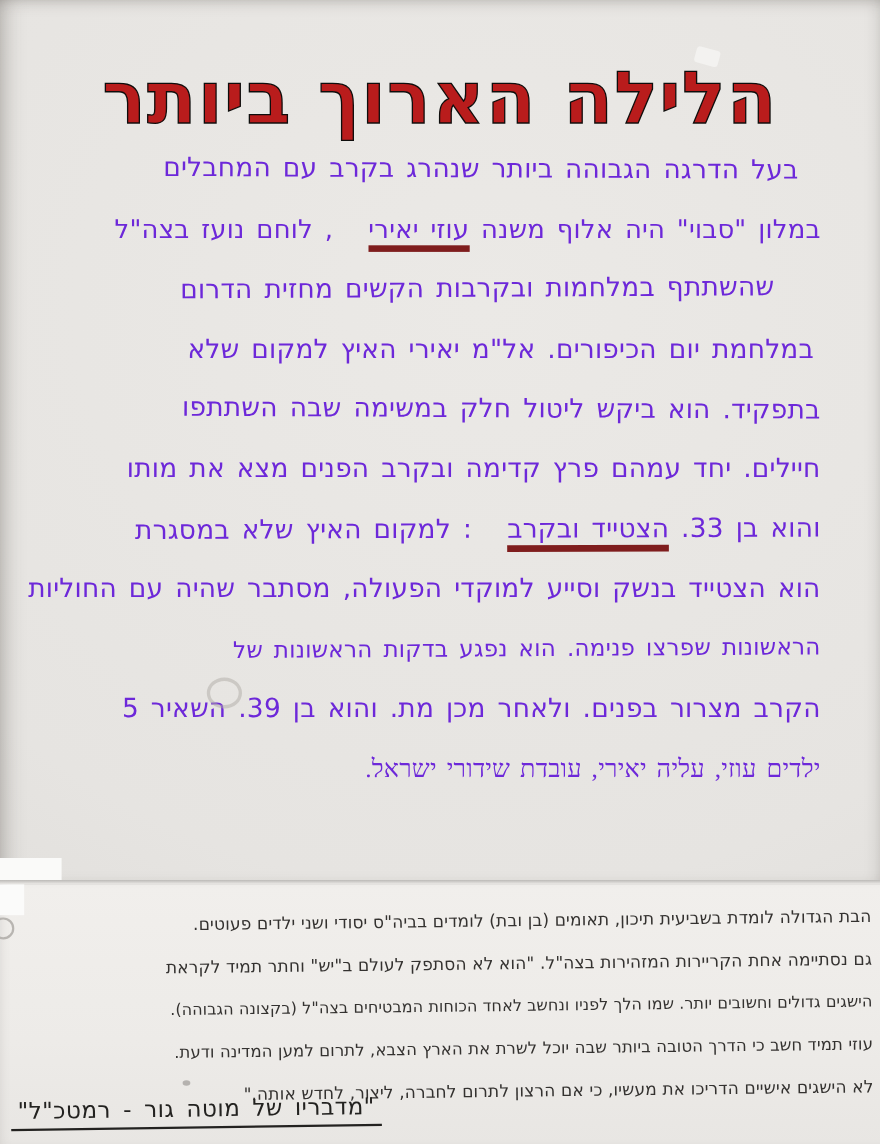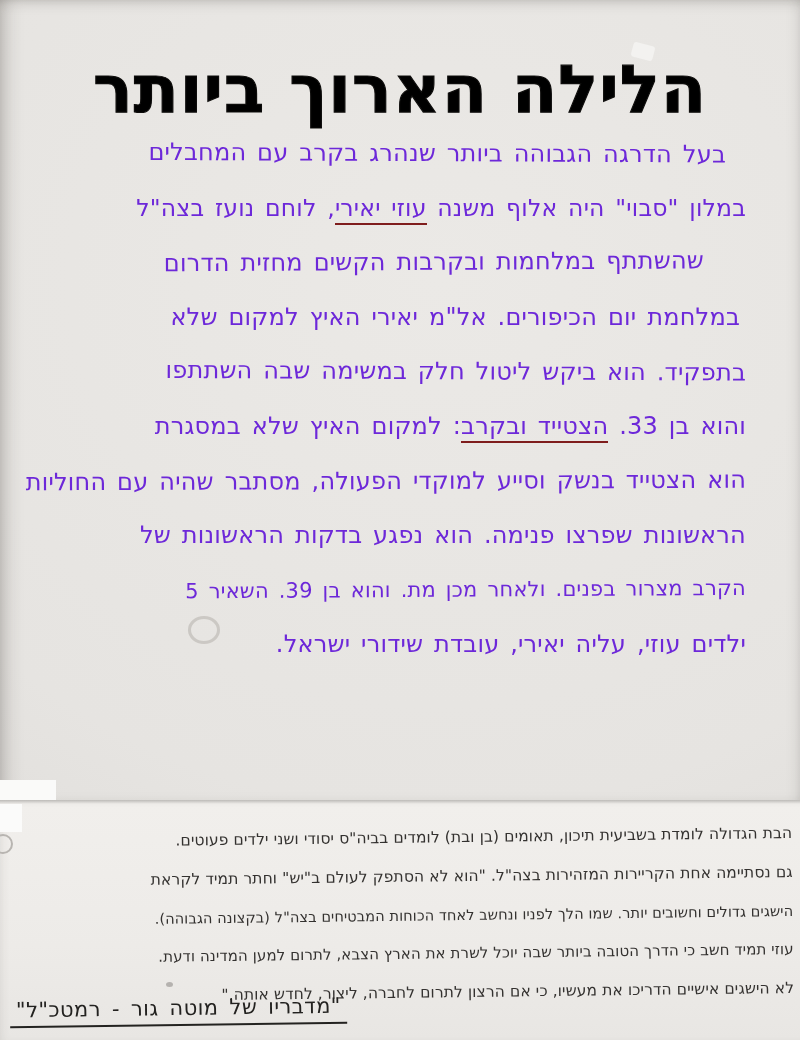--- a/index.html
+++ b/index.html
@@ -33,21 +33,21 @@
   }
   .corner-white2{
     position:absolute;left:0;top:804px;width:22px;height:28px;background:#fbfbfa;
   }
 
   
   .title{
     position:absolute;top:0;left:0;right:0;height:100px;
     direction:rtl;text-align:center;
     font-size:66px;line-height:92px;font-weight:bold;
-    color:#000000;-webkit-text-stroke:1.2px #0e0d0c;
+    color:#b91c1c;-webkit-text-stroke:1.2px #0e0d0c;
     letter-spacing:1px;
   }
   .white-spot{
     position:absolute;left:632px;top:44px;width:22px;height:15px;
     background:#f3f2f0;transform:rotate(15deg);border-radius:3px;
   }
 
   
   .body-block{
     position:absolute;top:126px;right:54px;left:44px;
@@ -59,21 +59,21 @@
   }
   .body-block .line:nth-child(1){padding-right:20px;transform:rotate(.25deg);}
   .body-block .line:nth-child(2){font-size:23.5px;}
   .body-block .line:nth-child(3){padding-right:42px;transform:rotate(-.3deg);}
   .body-block .line:nth-child(4){padding-right:6px;}
   .body-block .line:nth-child(5){transform:rotate(.25deg);}
   .body-block .line:nth-child(7){transform:rotate(-.2deg);}
   .body-block .line:nth-child(9){font-size:21px;transform:rotate(-.35deg);}
   .body-block .line:nth-child(11){font-size:23px;font-family:Liberation Serif, serif;}
   .body-block .line:nth-child(12){padding-right:208px;}
-  .u{border-bottom:2px solid #7f1d1d;padding-bottom:1px;}
+  .u{border-bottom:6px solid #7f1d1d;padding-bottom:1px;margin-left:32px;}
 
   
   .footnote-block{
     position:absolute;top:814px;right:8px;left:4px;
     direction:rtl;color:#343230;
     transform:rotate(-.7deg);transform-origin:100% 0;
   }
   .footnote-block .line{
     white-space:nowrap;height:38.8px;line-height:38.8px;
     font-size:15.5px;letter-spacing:.1px;
@@ -116,20 +116,21 @@
 
   <h1 class="title">הלילה הארוך ביותר</h1>
   <div class="white-spot"></div>
 
   <div class="body-block" id="body-lines">
       <div class="line"><span>בעל הדרגה הגבוהה ביותר שנהרג בקרב עם המחבלים</span></div>
       <div class="line"><span>במלון "סבוי" היה אלוף משנה </span><span class="u">עוזי יאירי</span><span>, לוחם נועז בצה"ל</span></div>
       <div class="line"><span>שהשתתף במלחמות ובקרבות הקשים מחזית הדרום</span></div>
       <div class="line"><span>במלחמת יום הכיפורים. אל"מ יאירי האיץ למקום שלא</span></div>
       <div class="line"><span>בתפקיד. הוא ביקש ליטול חלק במשימה שבה השתתפו</span></div>
+      <div class="line"><span>חיילים. יחד עמהם פרץ קדימה ובקרב הפנים מצא את מותו</span></div>
       <div class="line"><span>והוא בן 33. </span><span class="u">הצטייד ובקרב</span><span>: למקום האיץ שלא במסגרת</span></div>
       <div class="line"><span>הוא הצטייד בנשק וסייע למוקדי הפעולה, מסתבר שהיה עם החוליות</span></div>
       <div class="line"><span>הראשונות שפרצו פנימה. הוא נפגע בדקות הראשונות של</span></div>
       <div class="line"><span>הקרב מצרור בפנים. ולאחר מכן מת. והוא בן 39. השאיר 5</span></div>
       <div class="line"><span>ילדים עוזי, עליה יאירי, עובדת שידורי ישראל.</span></div>
     </div>
 
   <div class="footnote-block" id="footnote-lines">
       <div class="line"><span>הבת הגדולה לומדת בשביעית תיכון, תאומים (בן ובת) לומדים בביה"ס יסודי ושני ילדים פעוטים.</span></div>
       <div class="line"><span>גם נסתיימה אחת הקריירות המזהירות בצה"ל. "הוא לא הסתפק לעולם ב"יש" וחתר תמיד לקראת</span></div>

